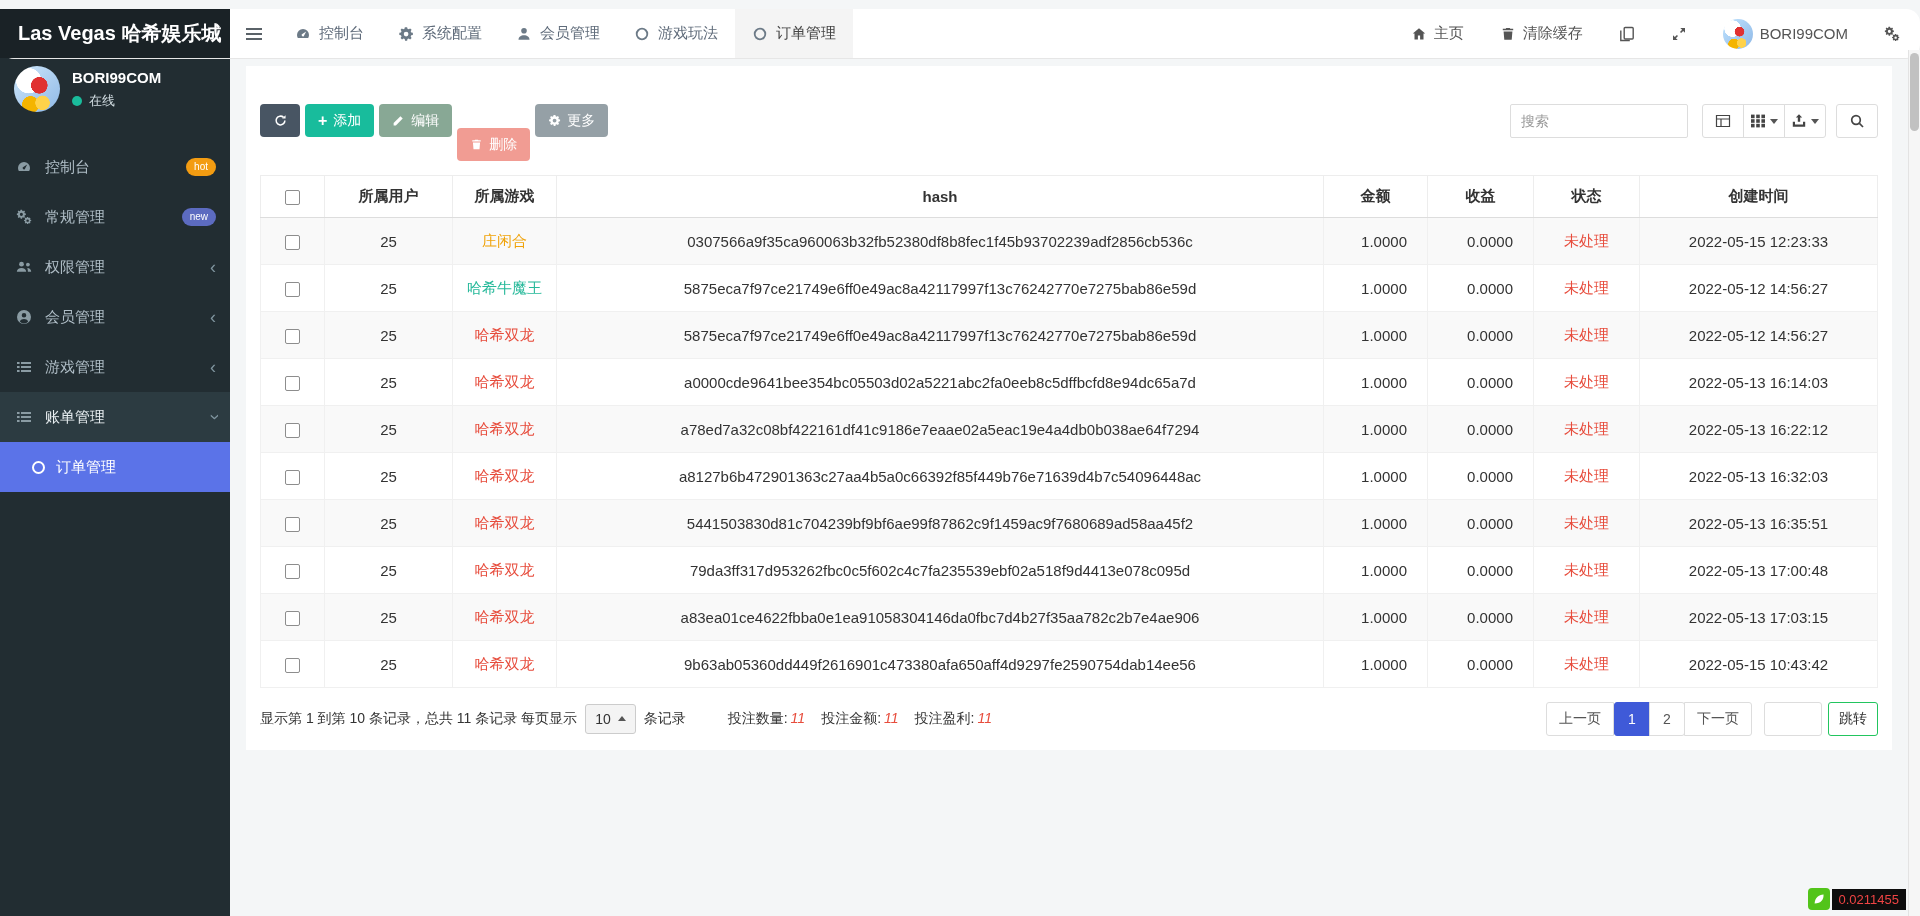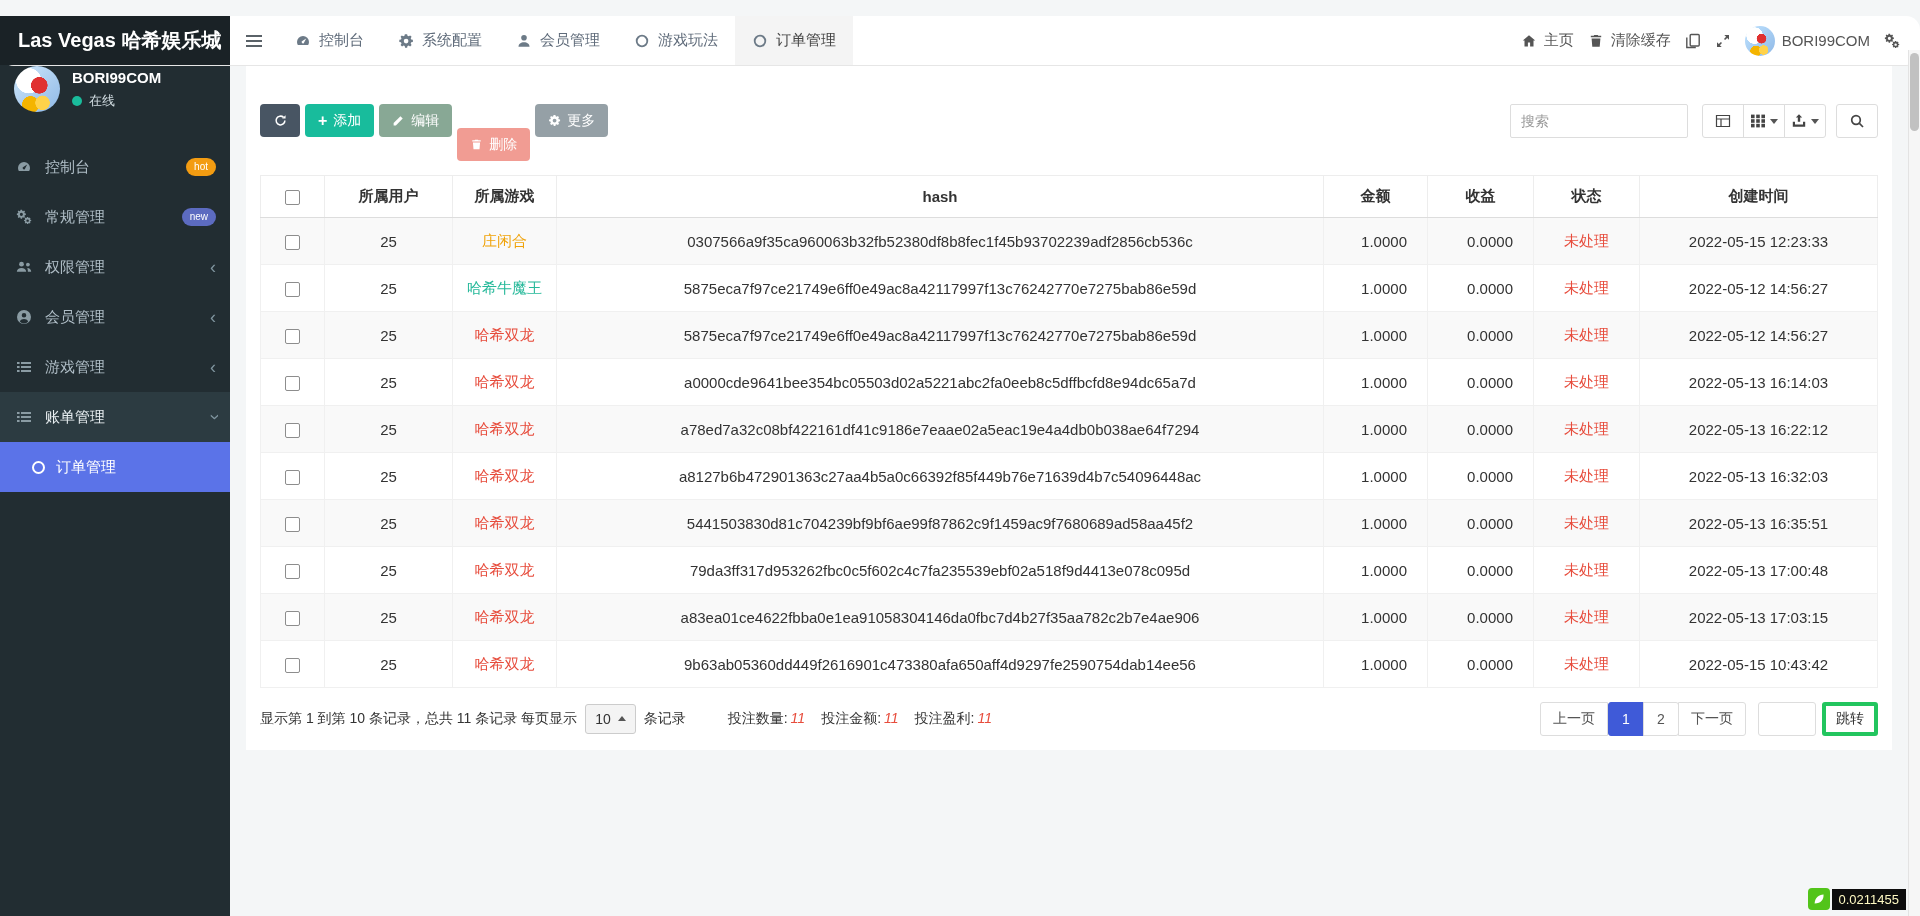--- a/index.html
+++ b/index.html
@@ -1,30 +1,30 @@
 <!DOCTYPE html>
 <html><head>
 <meta charset="utf-8">
 <style>
   * { box-sizing: border-box; margin: 0; padding: 0; }
   html,body { width:1920px; height:916px; overflow:hidden; }
   body { font-family:"Liberation Sans","DejaVu Sans",sans-serif; background:#f4f6f7; position:relative; font-size:15px; color:#333; }
   svg { fill:currentColor; width:16px; height:16px; display:block; }
 
   
-  .navbar { position:absolute; top:16px; left:0; width:1920px; height:50px; background:#fff; border-bottom:1px solid #e6e6e6; display:flex; align-items:stretch; z-index:6;border-radius:14px; }
+  .navbar { position:absolute; top:9px; left:0; width:1920px; height:50px; background:#fff; border-bottom:1px solid #e6e6e6; display:flex; align-items:stretch; z-index:6;border-radius:14px; }
   .brand { width:230px; background:#1a2226; color:#fff; font-size:20px; font-weight:bold; display:flex; align-items:center; padding-left:18px; flex:0 0 230px; white-space:nowrap; }
   .hamburger { width:48px; display:flex; align-items:center; justify-content:center; color:#5a6268; cursor:pointer; }
   .hamburger .bars { width:16px; }
   .hamburger .bars div { height:2px; background:#5a6268; margin:3px 0; }
   .nav-left { display:flex; align-items:stretch; }
   .nav-item { display:flex; align-items:center; gap:8px; padding:0 17px; color:#5f6b7a; cursor:pointer; }
   .nav-item .ico { color:#6c7a87; }
   .nav-item.active { background:#f4f4f4; color:#444; }
-  .nav-right { margin-left:auto; display:flex; align-items:center; gap:14px; padding-right:20px; color:#555; }
+  .nav-right { margin-left:auto; display:flex; align-items:center; gap:36px; padding-right:20px; color:#555; }
   .nav-right .r-item { display:flex; align-items:center; gap:7px; cursor:pointer; }
   .avatar-sm { width:30px; height:30px; border-radius:50%;
     background:
       radial-gradient(circle at 62% 80%, #ffd24a 0 15%, transparent 16%),
       radial-gradient(circle at 36% 84%, #f4b400 0 17%, transparent 18%),
       radial-gradient(circle at 55% 42%, #e03131 0 20%, transparent 21%),
       radial-gradient(circle at 32% 32%, #ffffff 0 28%, transparent 29%),
       linear-gradient(135deg,#bfe3ff,#8fb8e6); }
 
   
@@ -93,31 +93,31 @@
   .page-size { display:inline-flex; align-items:center; gap:7px; height:30px; border:1px solid #ccc; background:#f4f4f4; border-radius:3px; padding:0 9px; margin:0 8px; cursor:pointer; }
   .stats { display:flex; gap:16px; margin-left:42px; }
   .stat-val { color:#e74c3c; font-style:italic; margin-left:3px; }
   .pager { margin-left:auto; display:flex; align-items:center; }
   .page-group { display:flex; }
   .page-btn { min-width:36px; height:34px; border:1px solid #ddd; background:#fff; color:#555; display:flex; align-items:center; justify-content:center; padding:0 12px; margin-left:-1px; font-size:14px; cursor:pointer; }
   .page-group .page-btn:first-child { border-radius:3px 0 0 3px; margin-left:0; }
   .page-group .page-btn:last-child { border-radius:0 3px 3px 0; }
   .page-btn.active { background:#3f5ad8; border-color:#3f5ad8; color:#fff; }
   .jump-input { width:58px; height:34px; border:1px solid #ddd; border-radius:3px; margin-left:12px; outline:none; padding:0 6px; font-family:inherit; }
-  .jump-btn { height:34px; border:4px solid #22c55e; background:#fff; color:#333; font-size:14px; padding:0 10px; margin-left:6px; border-radius:3px; cursor:pointer; font-family:inherit; }
+  .jump-btn { height:34px; border:1px solid #22c55e; background:#fff; color:#333; font-size:14px; padding:0 10px; margin-left:6px; border-radius:3px; cursor:pointer; font-family:inherit; }
 
   
   .scroll-track { position:absolute; top:50px; right:0; bottom:0; width:12px; background:#f6f6f6; border-left:1px solid #e3e3e3; z-index:7; }
   .scroll-thumb { position:absolute; top:3px; left:1px; width:9px; height:78px; background:#c1c1c1; border-radius:5px; }
 
   
   .perf { position:absolute; right:14px; bottom:6px; display:flex; align-items:center; z-index:9; }
   .perf-ico { width:22px; height:22px; border-radius:4px; background:#52c41a; display:flex; align-items:center; justify-content:center; }
   .perf-ico svg { width:14px; height:14px; }
-  .perf-label { background:#0d0d0d; color:#fef9c3; font-size:13px; padding:3px 7px; margin-left:2px; }
+  .perf-label { background:#0d0d0d; color:#ef4444; font-size:13px; padding:3px 7px; margin-left:2px; }
 </style>
 </head>
 <body>
 
 <div class="navbar">
   <div class="brand">Las Vegas 哈希娱乐城</div>
   <div class="hamburger">
     <div class="bars">
         <div></div>
         <div></div>

